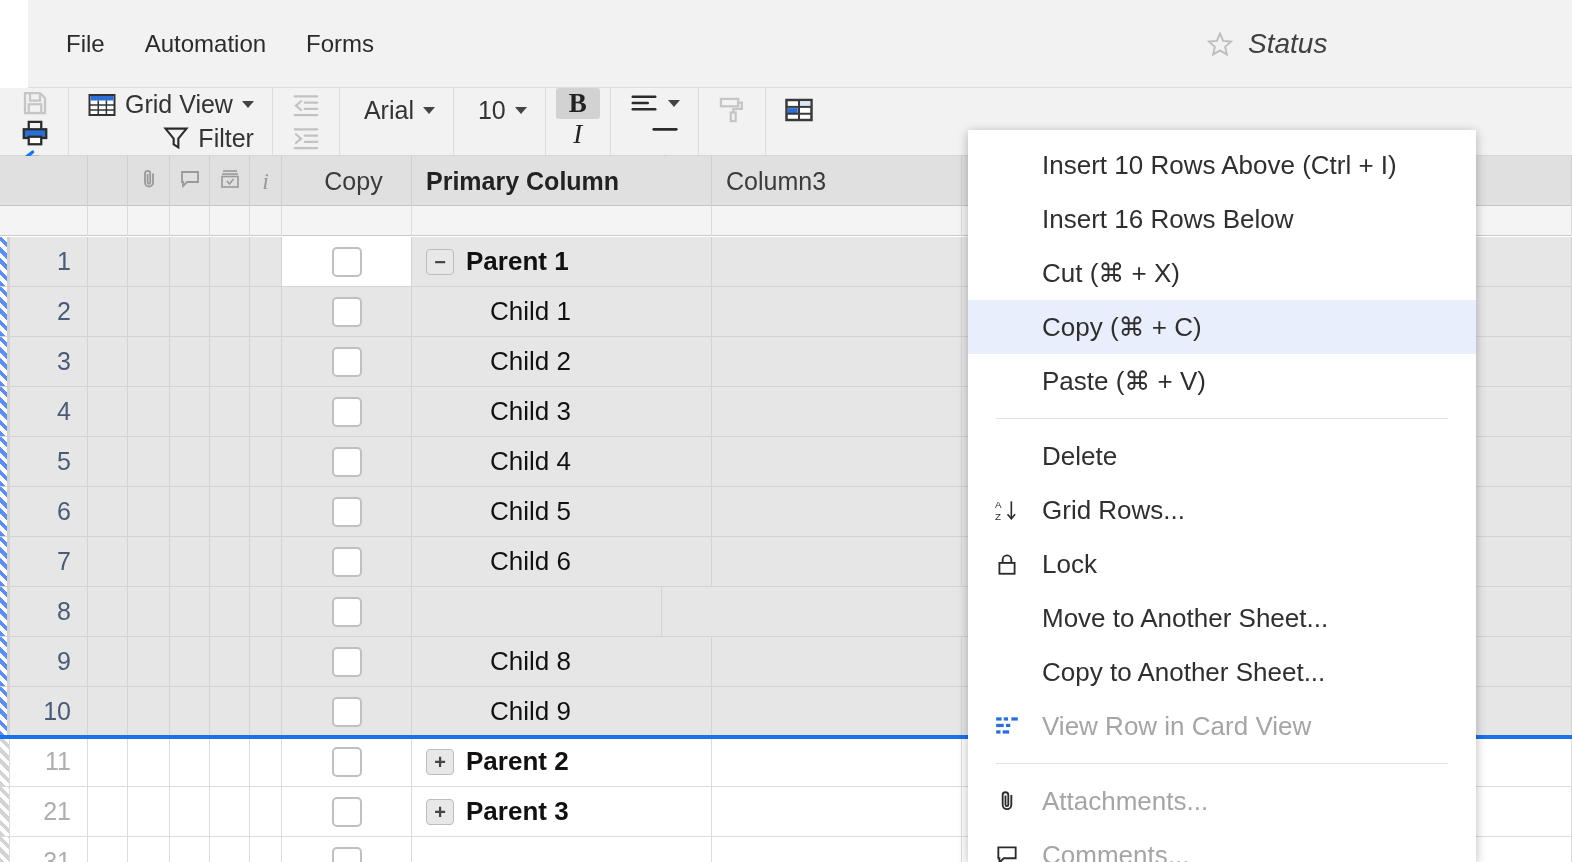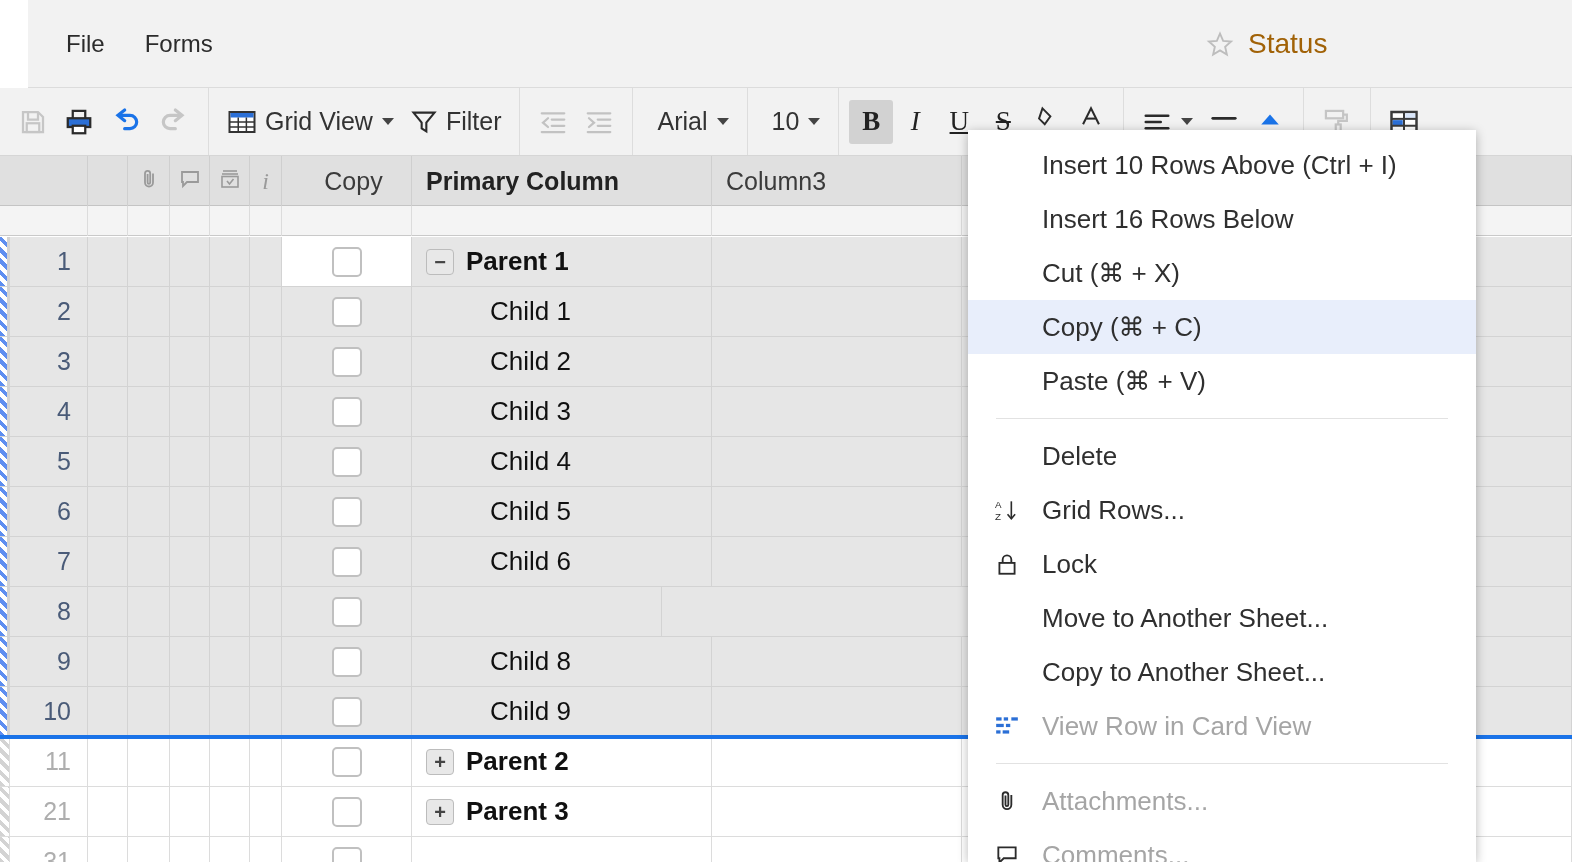--- a/index.html
+++ b/index.html
@@ -21,33 +21,34 @@
   .menubar-items { display: flex; align-items: center; padding-left: 18px; }
   .menu-item {
     font-size: 24px; color: #2b2b2b; padding: 6px 20px; cursor: default;
     white-space: nowrap;
   }
   .doc-title-wrap {
     position: absolute; left: 1178px; top: 0; height: 88px;
     display: flex; align-items: center; gap: 14px;
   }
   .star-icon { width: 28px; height: 28px; display: block; }
-  .doc-title { font-size: 28px; color: #a16207; white-space: nowrap; }
+  .doc-title { font-size: 28px; color: #404040; white-space: nowrap; font-style: italic; }
 
   
   .toolbar {
     position: absolute; left: 0; top: 88px; width: 1572px; height: 68px;
     background: #f2f2f2;
     border-bottom: 1px solid #d6d6d6;
     display: flex; align-items: stretch;
   }
   .tgroup {
-    display: flex; align-items: center; height: 100%;
+    display: flex; align-items: flex-end; height: 100%;
     padding: 0 10px;
     border-right: 1px solid #dddddd;
+    flex-direction: column;
   }
   .tgroup.nosep { border-right: none; }
   .tbtn {
     display: flex; align-items: center; justify-content: center;
     height: 44px; min-width: 44px; padding: 0 8px; border-radius: 3px;
     cursor: default;
   }
   .tbtn.active { background: #d2d2d2; }
   .tbtn-label {
     font-size: 25px; color: #333; margin-left: 8px; white-space: nowrap;
@@ -158,20 +159,21 @@
   .mdiv { height: 1px; background: #e2e2e2; margin: 10px 28px; }
 </style>
 </head>
 <body>
 
 <div id="app">
 
   <div class="menubar">
     <div class="menubar-items">
       <div class="menu-item">File</div>
+      <div class="menu-item">Automation</div>
       <div class="menu-item">Forms</div>
     </div>
     <div class="doc-title-wrap">
       <span>
         <svg class="star-icon" viewBox="0 0 24 24" fill="none" stroke="#bdbdbd" stroke-width="1.6">
           <polygon points="12,3 14.7,9.3 21.5,9.9 16.4,14.4 17.9,21 12,17.5 6.1,21 7.6,14.4 2.5,9.9 9.3,9.3"></polygon>
         </svg>
       </span>
       <span class="doc-title">Status</span>
     </div>

